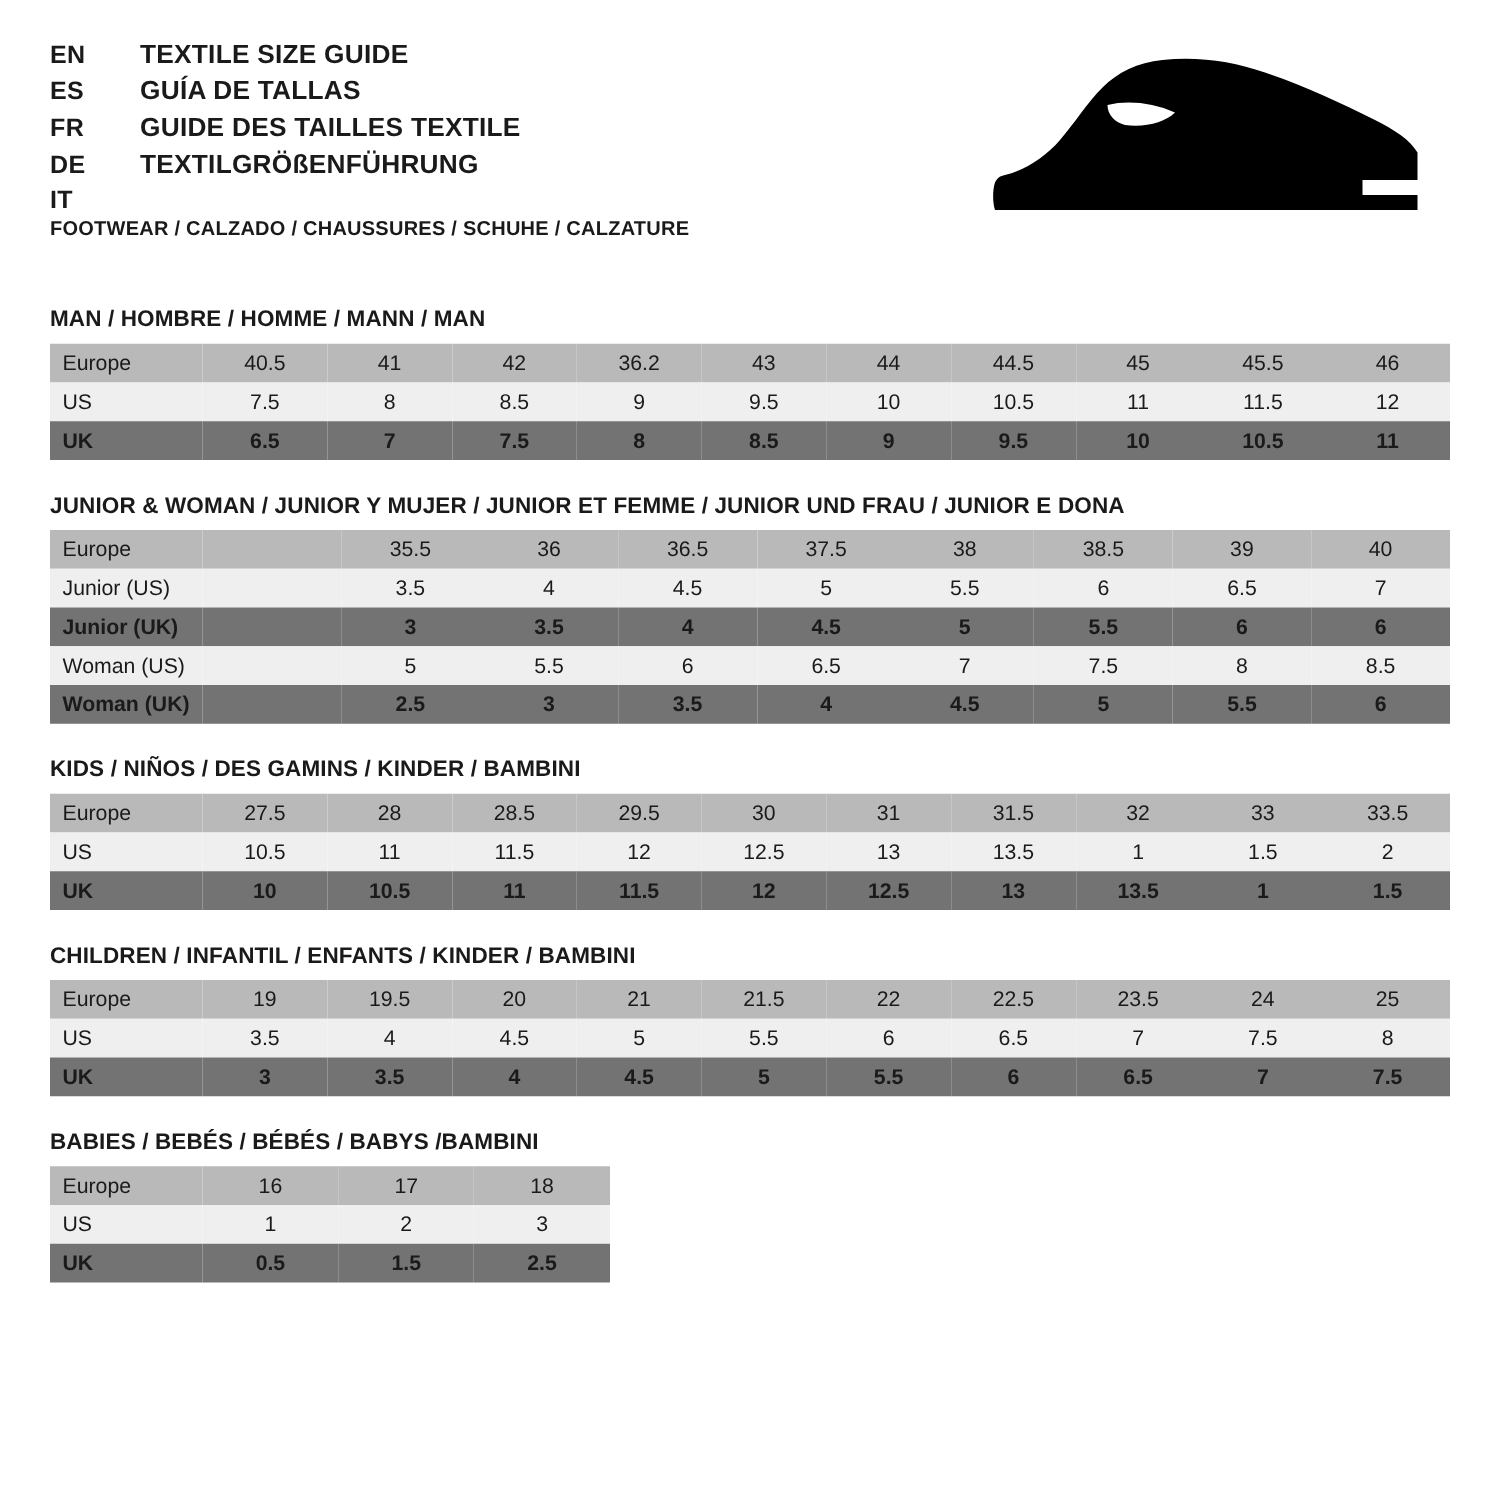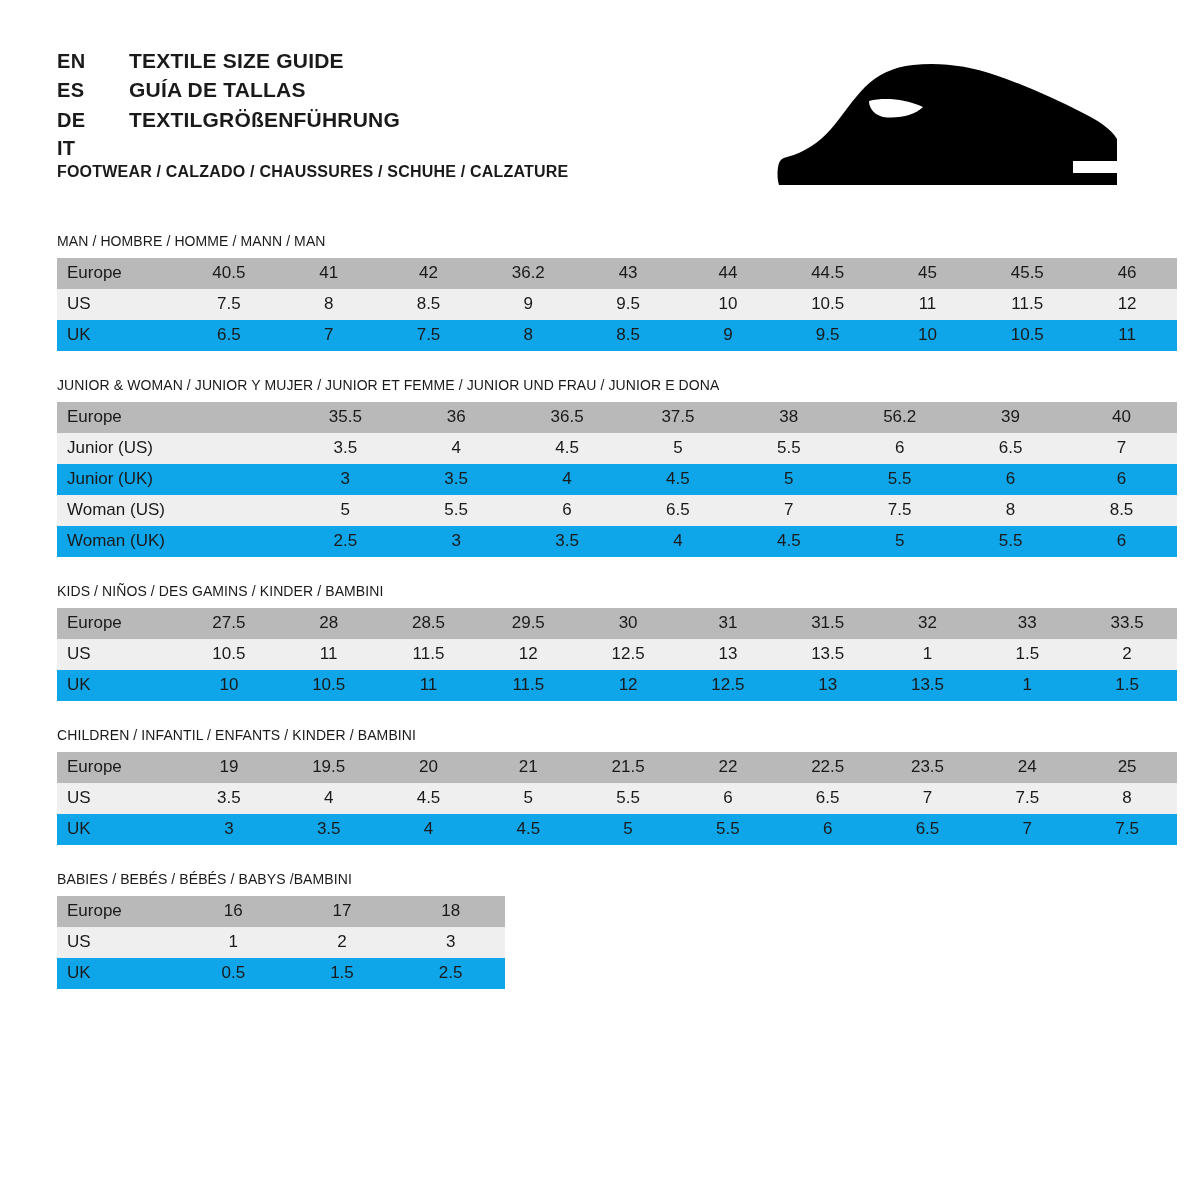--- a/index.html
+++ b/index.html
@@ -12,21 +12,21 @@
     height: 1200px;
     font-family: "Liberation Sans", sans-serif;
     color: #1a1a1a;
     position: relative;
     overflow: hidden;
   }
   .page {
     position: relative;
     width: 1200px;
     height: 912px;
-    padding: 17px;
+    padding: 0;
     box-sizing: border-box;
   }
 
   
   .header {
     position: relative;
     padding: 30px 40px 0 40px;
   }
   .lang-list {
     list-style: none;
@@ -67,22 +67,22 @@
   }
   .shoe-wrap svg { display: block; }
 
   
   .tables {
     margin-top: 52px;
     padding: 0 40px;
   }
   .section { margin-bottom: 26px; }
   .section-title {
-    font-size: 14px;
-    font-weight: normal;
+    font-size: 18px;
+    font-weight: bold;
     margin-bottom: 9px;
     letter-spacing: 0.1px;
   }
   table {
     border-collapse: collapse;
     table-layout: fixed;
   }
   table.full { width: 1120px; }
   table.babies { width: 448px; }
   td {
@@ -96,37 +96,41 @@
   td.lbl {
     text-align: left;
     padding-left: 10px;
     font-size: 17px;
   }
   tr.head td {
     background: #b9b9b9;
     font-weight: normal;
   }
   tr.odd td { background: #efefef; }
-  tr.even td { background: #0ea5e9; }
+  tr.even td { background: #737373; font-weight: bold; }
   .col-label { width: 112px; }
 </style>
 </head>
 <body>
 
 <div class="page">
 
   <div class="header">
     <ul class="lang-list">
       <li class="lang-row">
         <span class="lang-code">EN</span>
         <span class="lang-title">TEXTILE SIZE GUIDE</span>
       </li>
       <li class="lang-row">
         <span class="lang-code">ES</span>
         <span class="lang-title">GUÍA DE TALLAS</span>
+      </li>
+      <li class="lang-row">
+        <span class="lang-code">FR</span>
+        <span class="lang-title">GUIDE DES TAILLES TEXTILE</span>
       </li>
       <li class="lang-row">
         <span class="lang-code">DE</span>
         <span class="lang-title">TEXTILGRÖßENFÜHRUNG</span>
       </li>
       <li class="lang-row">
         <span class="lang-code">IT</span>
       </li>
     </ul>
     <div class="category-line">FOOTWEAR / CALZADO / CHAUSSURES / SCHUHE / CALZATURE</div>
@@ -195,21 +199,21 @@
       <table class="full">
         <tbody>
             <tr class="head">
           <td class="lbl col-label">Europe</td>
           <td></td>
           <td>35.5</td>
           <td>36</td>
           <td>36.5</td>
           <td>37.5</td>
           <td>38</td>
-          <td>56.2</td>
+          <td>38.5</td>
           <td>39</td>
           <td>40</td>
         </tr>
         <tr class="odd">
           <td class="lbl col-label">Junior (US)</td>
           <td></td>
           <td>3.5</td>
           <td>4</td>
           <td>4.5</td>
           <td>5</td>

